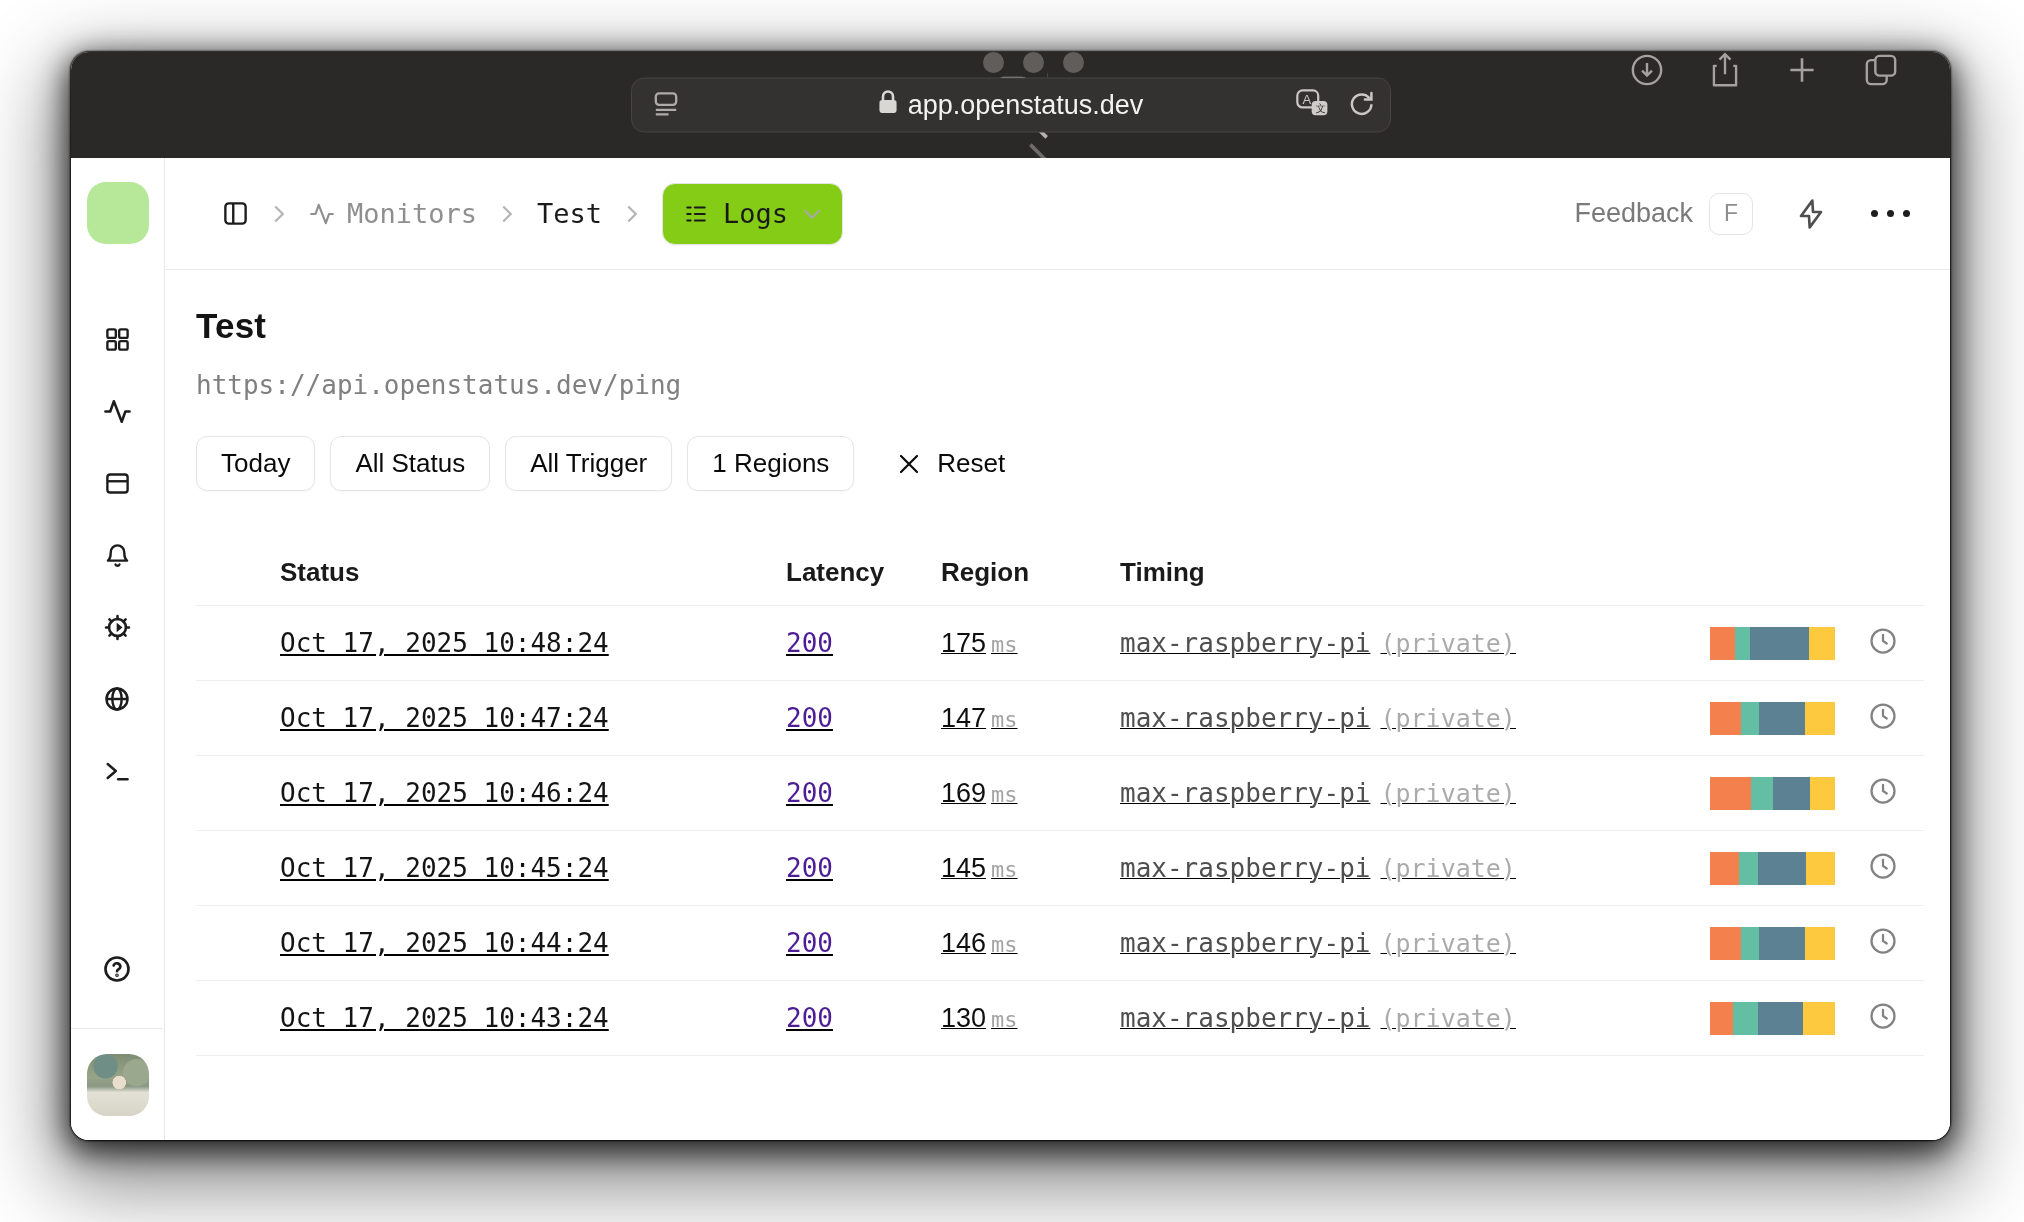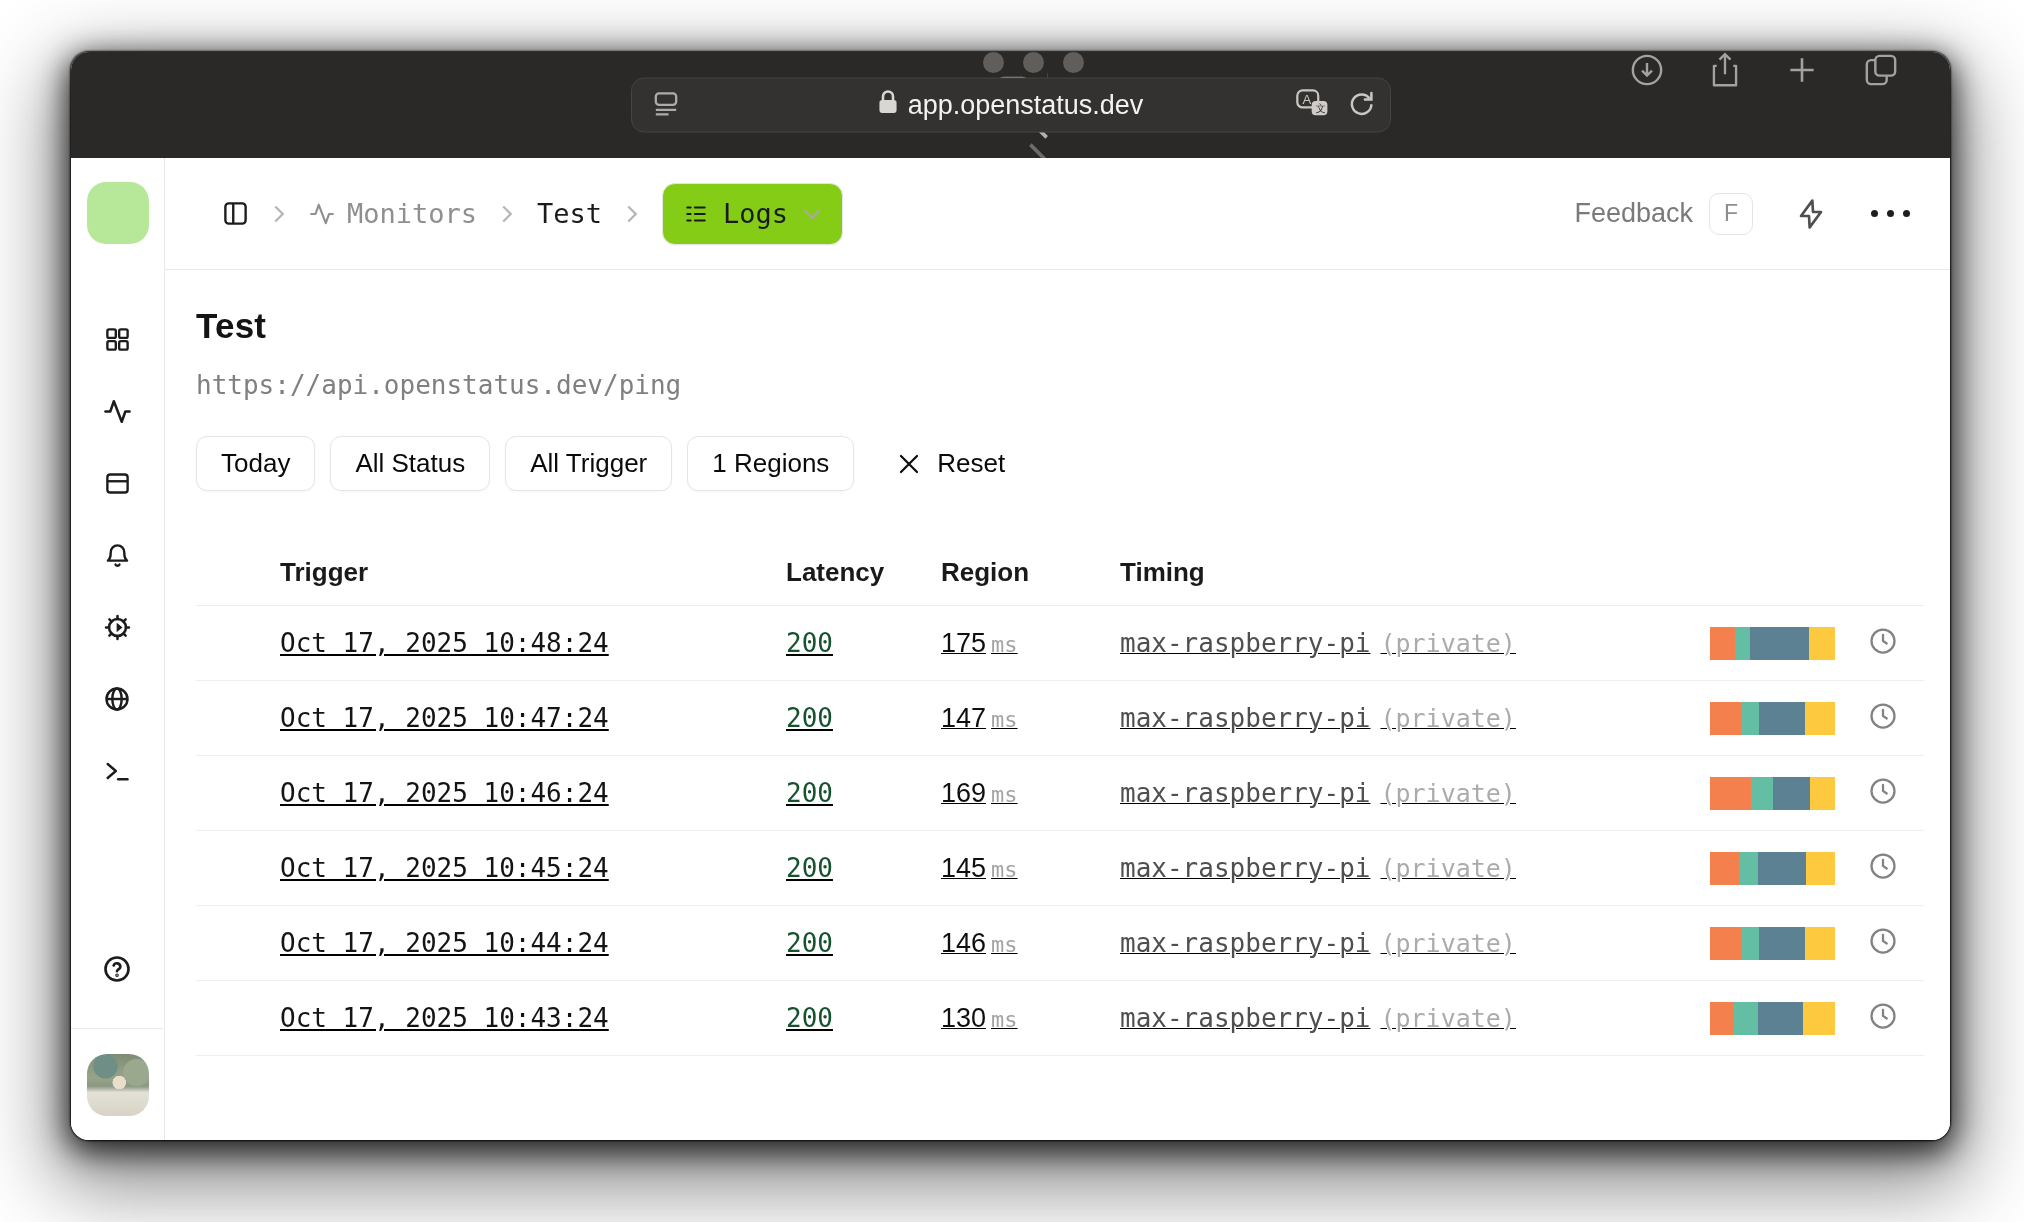--- a/index.html
+++ b/index.html
@@ -65,21 +65,21 @@
   .fbtn{height:55px;padding:0 24px;border:1px solid #e5e5e5;border-radius:11px;background:#fff;
     font-size:26px;font-weight:500;color:#0a0a0a;display:flex;align-items:center;box-shadow:0 1px 2px rgba(0,0,0,.03);}
   .reset{margin-left:28px;display:flex;align-items:center;gap:16px;font-size:26px;font-weight:500;color:#0a0a0a;}
 
   .table{margin-top:48px;}
   .thead,.trow{display:grid;grid-template-columns:84px 506px 155px 179px 590px 150px 1fr;align-items:center;}
   .thead{height:66px;border-bottom:1px solid #ececec;font-size:26px;font-weight:600;color:#1a1a1a;}
   .trow{height:74px;border-bottom:1px solid #efefef;text-decoration:underline;}
   .okdot{width:22px;height:22px;border-radius:6px;background:#29c25d;margin-left:15px;}
   .c-ts{font-size:26px;color:#141414;}
-  .c-st{font-size:26px;color:#14532d;}
+  .c-st{font-size:26px;color:#4c1d95;}
   .lat-num{font-size:27px;color:#0f0f0f;}
   .lat-unit{font-size:22px;color:#a3a3a3;margin-left:5px;}
   .reg-name{font-size:26px;color:#4f4f4f;}
   .reg-note{font-size:25px;color:#ababab;margin-left:10px;}
   .tbar{width:125px;height:33px;display:flex;overflow:hidden;}
   .clockcell{display:flex;justify-content:flex-start;padding-left:8px;color:#828282;}
 </style>
 </head>
 <body>
 
@@ -318,21 +318,21 @@
           <svg width="24" height="24" viewBox="0 0 24 24" fill="none" stroke="#0a0a0a" stroke-width="2.2" stroke-linecap="round">
             <path d="M4 4l16 16M20 4L4 20"></path>
           </svg>
           <span>Reset</span>
         </span>
       </div>
 
       <div class="table">
         <div class="thead">
           <div></div>
-          <div>Trigger</div>
+          <div>Status</div>
           <div>Latency</div>
           <div>Region</div>
           <div>Timing</div>
           <div></div>
         </div>
         <div id="tbody">
   <div class="trow">
     <div><span class="okdot"></span></div>
     <div class="c-ts mono">Oct 17, 2025 10:48:24</div>
     <div class="c-st mono">200</div>

